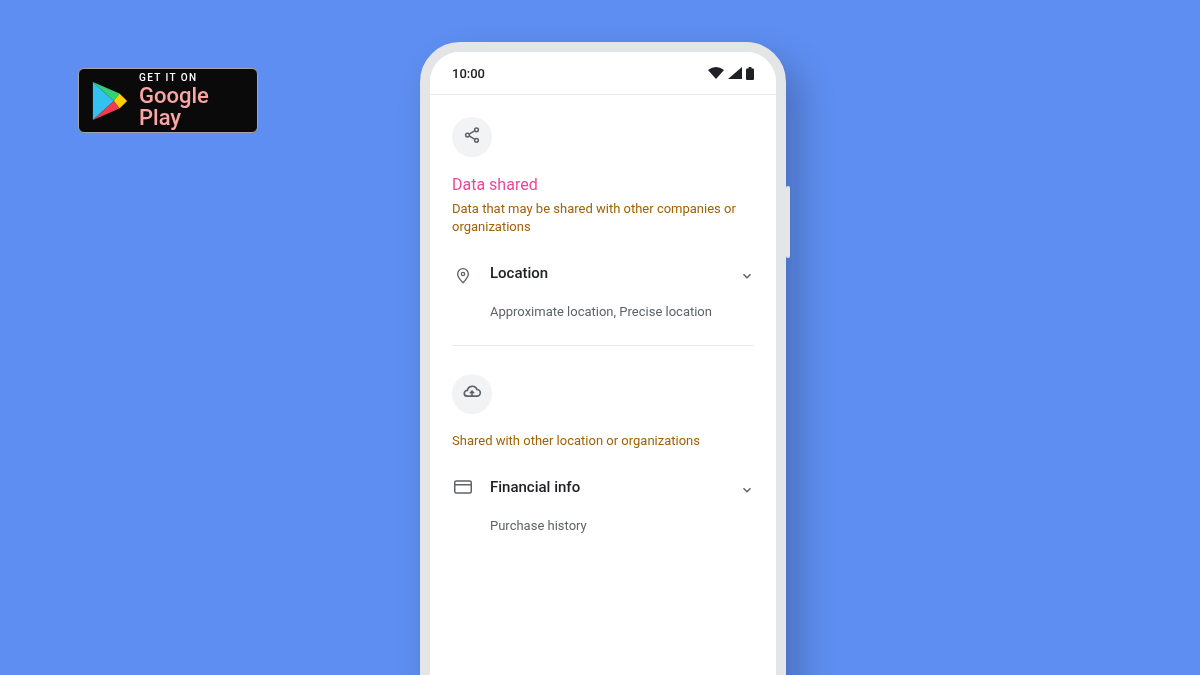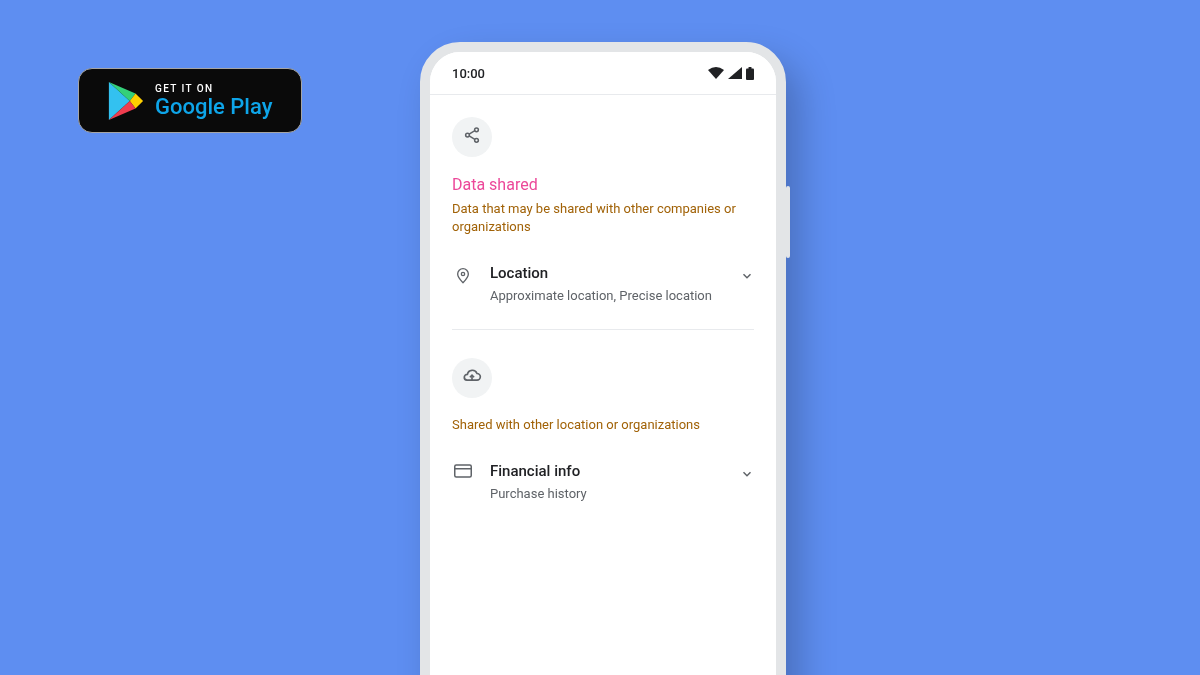--- a/index.html
+++ b/index.html
@@ -9,47 +9,47 @@
     font-family: Roboto, "Helvetica Neue", Arial, sans-serif;
     position: relative;
     overflow: hidden;
   }
 
   
   .gp-badge {
     position: absolute;
     left: 78px;
     top: 68px;
-    width: 224px;
+    width: 180px;
     height: 65px;
     background: #0a0a0a;
     border: 1px solid #a5a5a5;
-    border-radius: 14px;
+    border-radius: 6px;
     display: flex;
     align-items: center;
-    padding: 8px 28px;
+    padding: 8px 12px;
   }
   .gp-triangle {
     width: 38px;
     height: 42px;
     position: relative;
     margin-right: 10px;
     flex-shrink: 0;
   }
   .gp-triangle svg { width: 100%; height: 100%; display: block; }
   .gp-text-small {
     color: #fff;
     font-size: 10px;
     letter-spacing: 1.4px;
     font-weight: 500;
     line-height: 1;
     margin-bottom: 2px;
   }
   .gp-text-large {
-    color: #0ea5e9;
+    color: #fca5a5;
     font-size: 22px;
     font-weight: 500;
     line-height: 1;
   }
 
   
   .phone {
     position: absolute;
     left: 420px;
     top: 42px;
@@ -133,21 +133,21 @@
   }
   .item .title {
     font-size: 15px;
     font-weight: 500;
     color: #202124;
     line-height: 1.3;
   }
   .item .desc {
     font-size: 13px;
     color: #5f6368;
-    margin-top: 4px;
+    margin-top: 20px;
   }
   .item .chev {
     flex-shrink: 0;
     padding-top: 4px;
     color: #5f6368;
   }
 
   .sep { height: 1px; background: #e8eaed; margin: 14px 0; }
 </style>
 </head>

